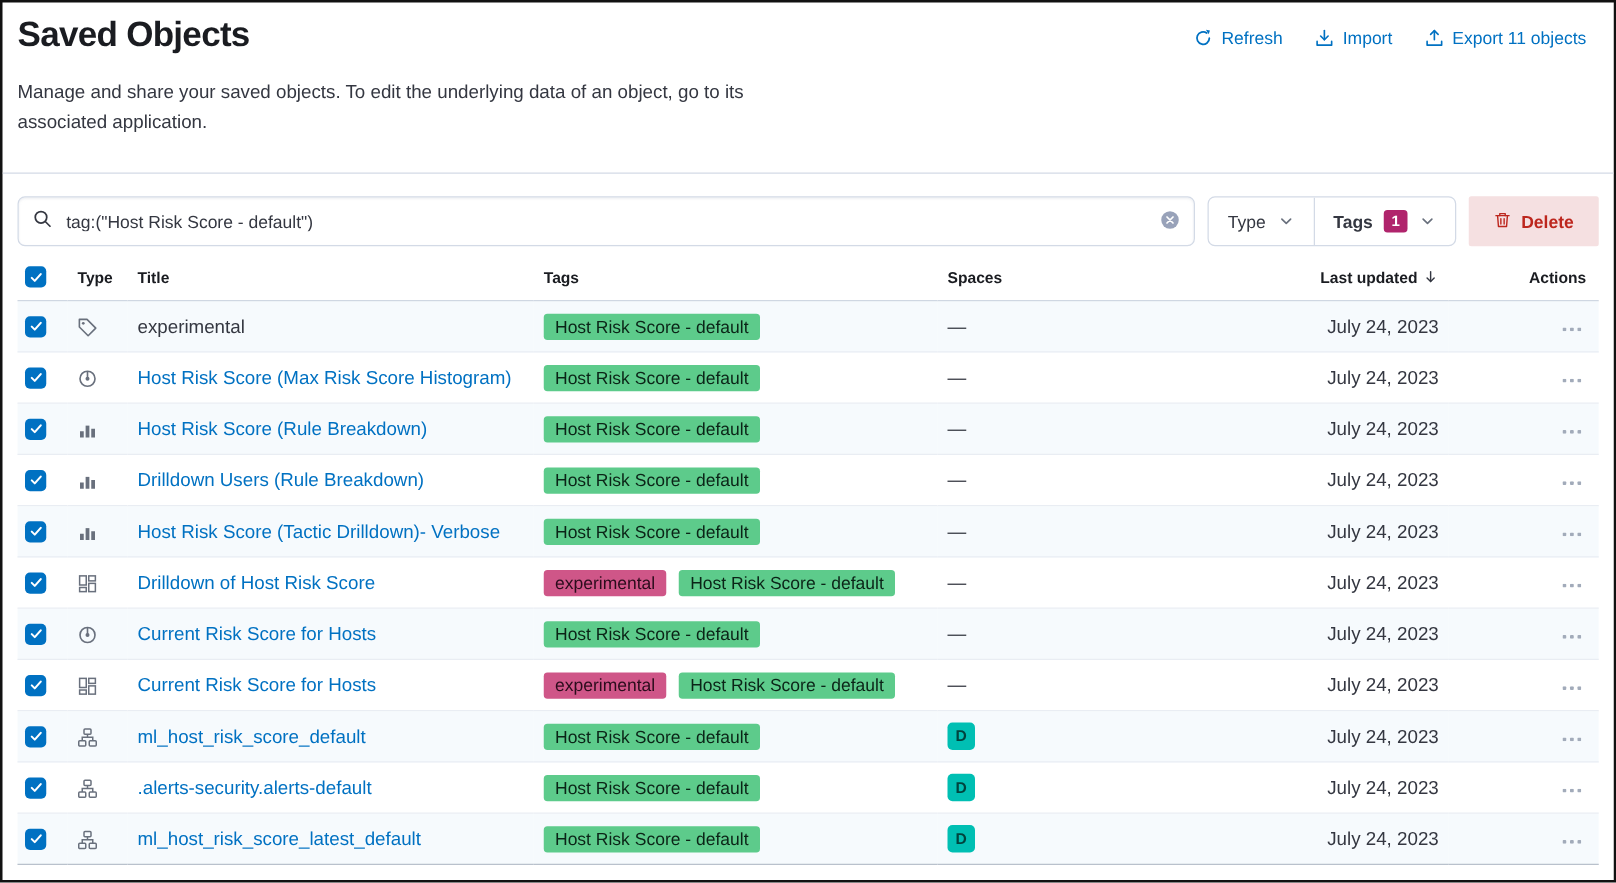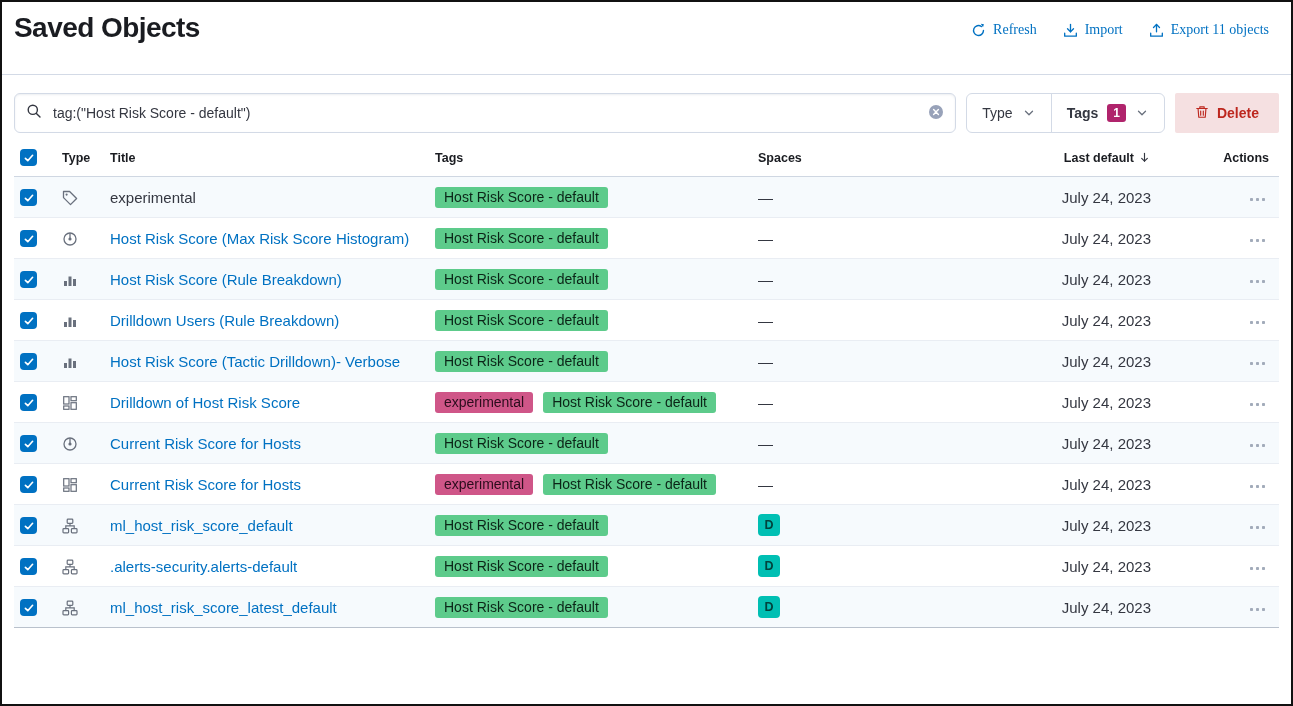--- a/index.html
+++ b/index.html
@@ -10,21 +10,21 @@
     background:#fff;
     font-family:"Liberation Sans", sans-serif;
     color:#343741;
     overflow:hidden;
   }
   .page { padding:0 12px; }
 
   
   .top { display:flex; justify-content:space-between; align-items:flex-start; padding-top:8px; }
   h1.page-title { margin:0; font-size:28px; line-height:36px; font-weight:700; color:#1a1c21; letter-spacing:-0.02em; }
-  .header-actions { display:flex; gap:6px; margin-top:6px;font-family:Liberation Serif, serif; }
+  .header-actions { display:flex; gap:6px; margin-top:6px; }
   .hdr-btn {
     display:flex; align-items:center; gap:7px;
     background:none; border:none; cursor:pointer;
     color:#0071c2; font-size:14px; font-family:inherit; font-weight:500;
     padding:6px 10px; border-radius:6px;
   }
   .hdr-btn .icn { display:flex; }
 
   .desc { font-size:15px; line-height:24px; margin:16px 0 0; max-width:655px; color:#343741; }
 
@@ -155,20 +155,21 @@
               <path d="M8 9.4V1.6"></path>
               <path d="M4.8 4.8L8 1.6l3.2 3.2"></path>
               <path d="M1.8 10.8V14h12.4v-3.2"></path>
             </svg>
         </span>
         <span>Export 11 objects</span>
       </button>
     </div>
   </div>
 
+  <p class="desc">Manage and share your saved objects. To edit the underlying data of an object, go to its associated application.</p>
 
   <hr class="divider">
 
   <div class="toolbar">
     <div class="searchbox">
       <span class="icn">
         <svg viewBox="0 0 16 16" width="16" height="16" fill="none" stroke="#343741" stroke-width="1.4" stroke-linecap="round">
             <circle cx="6.8" cy="6.8" r="4.6"></circle>
             <path d="M10.4 10.4L14 14"></path>
           </svg>
@@ -226,21 +227,21 @@
             <svg viewBox="0 0 16 16" width="12" height="12">
                 <path d="M3.2 8.4l3.2 3.2 6.4-7.2" fill="none" stroke="#fff" stroke-width="2.2" stroke-linecap="round" stroke-linejoin="round"></path>
               </svg>
           </span>
         </th>
         <th class="c-type">Type</th>
         <th class="c-title">Title</th>
         <th class="c-tags">Tags</th>
         <th class="c-spaces">Spaces</th>
         <th class="c-date">
-          <span>Last default</span><span class="sort-arrow">
+          <span>Last updated</span><span class="sort-arrow">
               <svg viewBox="0 0 16 16" width="13" height="13" fill="none" stroke="#343741" stroke-width="1.4" stroke-linecap="round" stroke-linejoin="round">
                 <path d="M8 3v9.5"></path>
                 <path d="M4.5 9l3.5 3.5L11.5 9"></path>
               </svg>
             </span>
         </th>
         <th class="c-actions">Actions</th>
       </tr>
     </thead>
     <tbody id="table-body">

